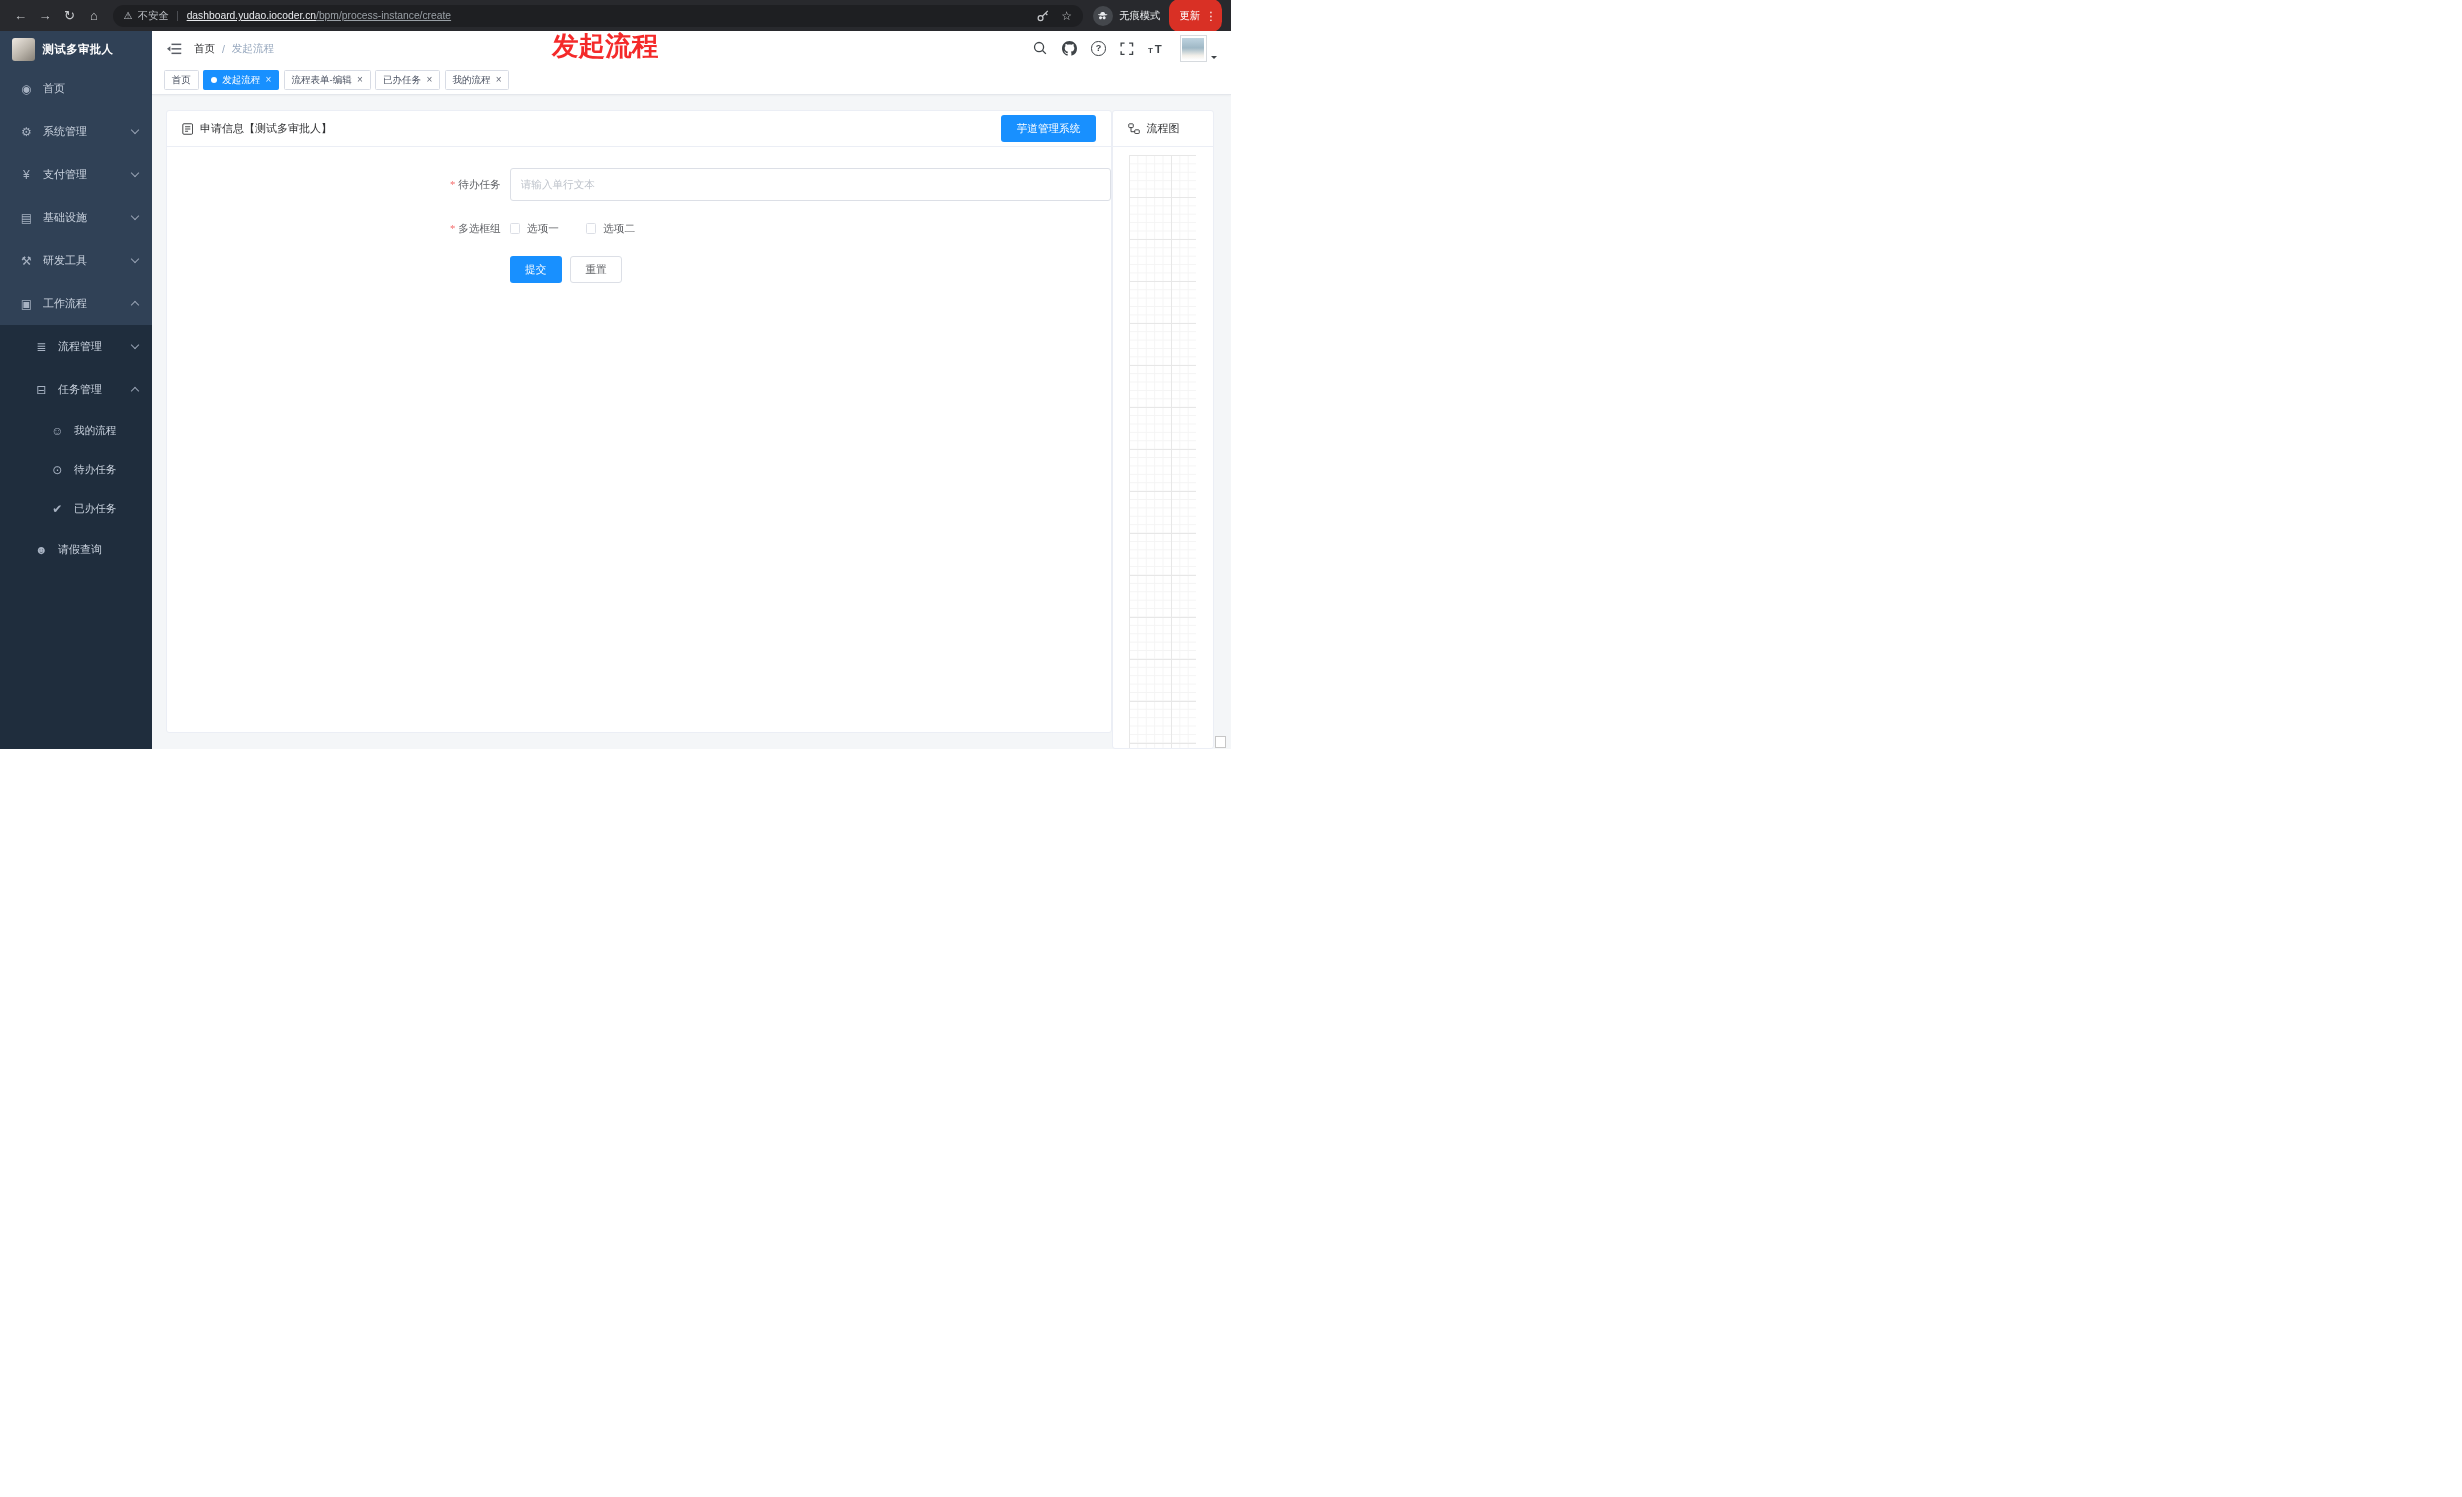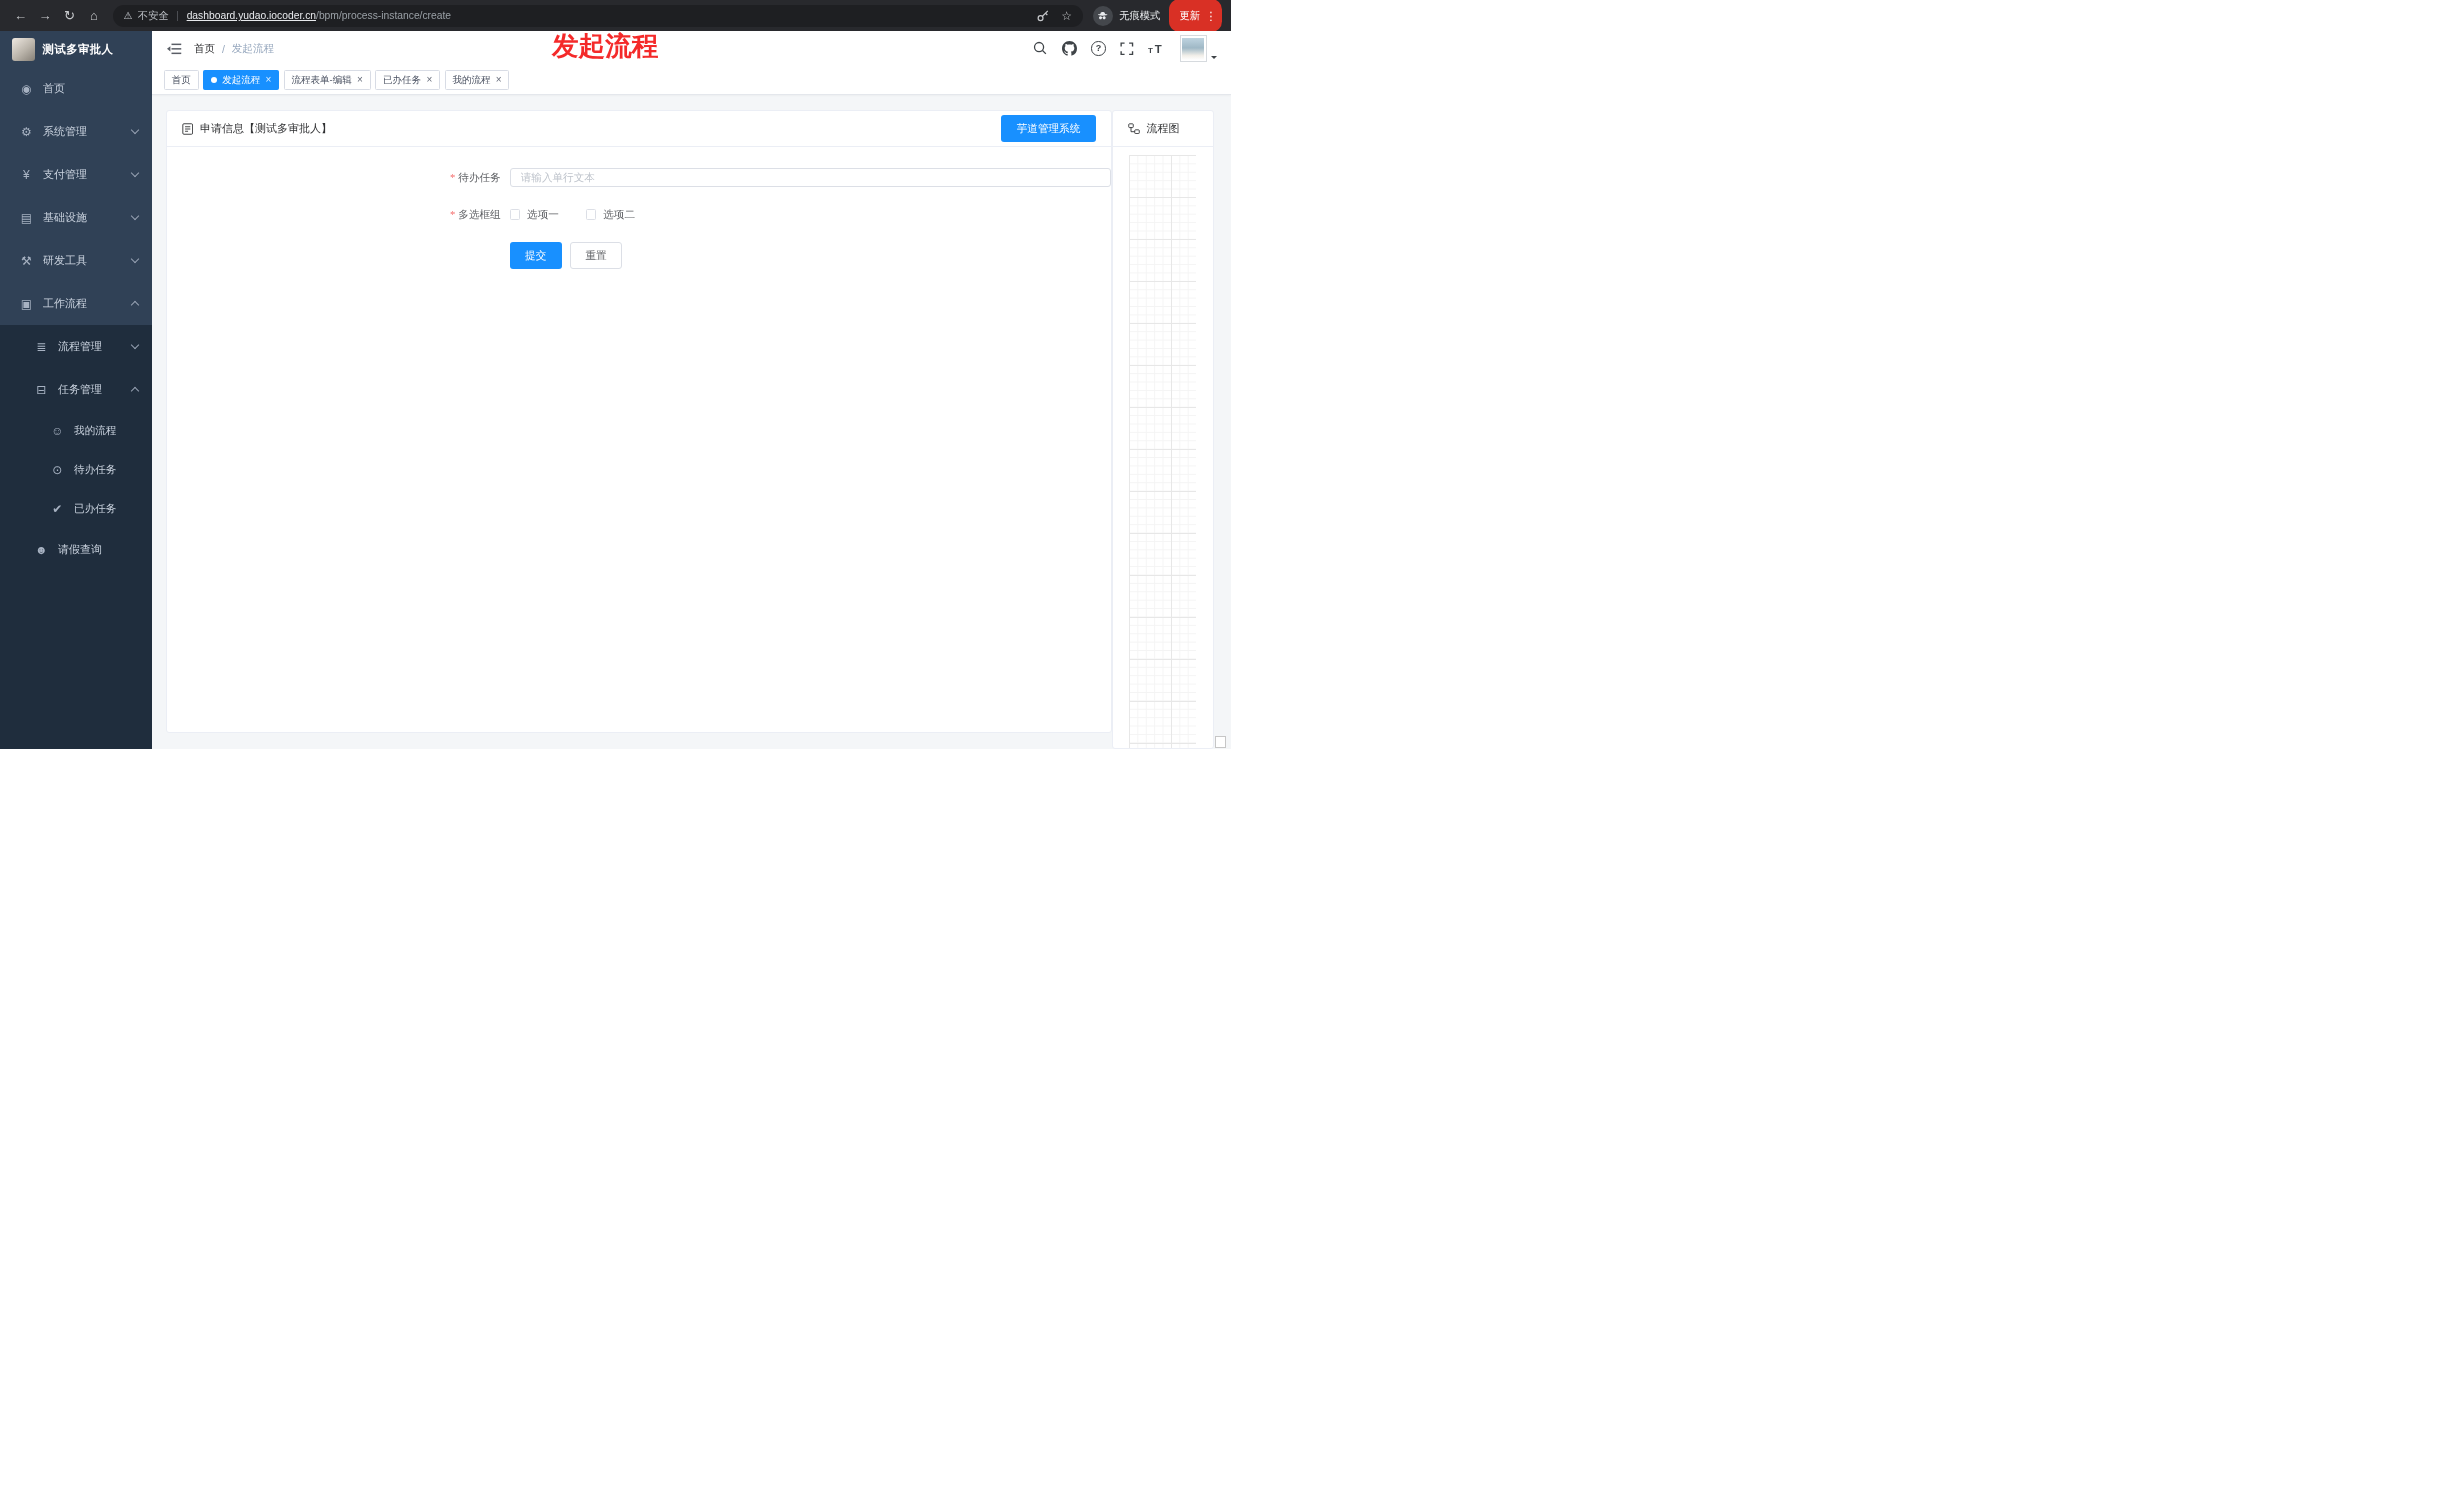--- a/index.html
+++ b/index.html
@@ -7,21 +7,21 @@
   body { font-family:"Liberation Sans","DejaVu Sans",sans-serif; background:#fff; position:relative; }
 
   
   .browser-bar { height:31px; background:#28292d; display:flex; align-items:center; padding:0 9px; gap:1.5px; }
   .nav-btn { width:23px; height:23px; border-radius:50%; display:flex; align-items:center; justify-content:center; color:#c7c9cc; font-size:13px; cursor:pointer; flex-shrink:0; }
   .omnibox { flex:1; height:22px; margin:0 6px; background:#1e1f22; border-radius:11.4px; display:flex; align-items:center; padding:0 10.6px; font-size:10.3px; min-width:0; }
   .sec-chip { display:flex; align-items:center; gap:5.3px; color:#bdc1c6; cursor:pointer; }
   .warn-icon { font-size:10px; color:#bdc1c6; }
   .omni-sep { color:#55585e; margin:0 7.6px; }
   .url-host { color:#e8eaed; white-space:nowrap;text-decoration:underline; }
-  .url-path { color:#9aa0a6; white-space:nowrap; }
+  .url-path { color:#9aa0a6; white-space:nowrap;text-decoration:underline; }
   .omni-right { margin-left:auto; display:flex; align-items:center; gap:11.4px; }
   .star-icon { color:#c7c9cc; font-size:12px; cursor:pointer; }
   .incog-chip { display:flex; align-items:center; gap:6px; margin:0 7.6px 0 3px; cursor:default; }
   .incog-circle { width:20px; height:20px; border-radius:50%; background:#44474c; display:flex; align-items:center; justify-content:center; flex-shrink:0; }
   .incog-label { color:#e8eaed; font-size:10.3px; white-space:nowrap; }
   .update-pill { height:33px; background:#d93025; border-radius:10.6px; color:#fff; display:flex; align-items:center; gap:5.3px; padding:0 5.3px 0 10px; font-size:10.3px; cursor:pointer; white-space:nowrap; }
   .kebab { font-size:11.4px; color:#fff; }
 
   
   .app { display:flex; height:calc(100% - 31px); }
@@ -76,21 +76,21 @@
   .form-card { flex-shrink:0; margin-bottom:16px; }
   .btn { height:27px; border-radius:3px; font-size:10.6px; display:inline-flex; align-items:center; justify-content:center; padding:0 14.4px; cursor:pointer; border:0.8px solid transparent; font-family:inherit; }
   .btn-primary { background:#1890ff; color:#fff; }
   .btn-plain { background:#fff; border-color:#dcdfe6; color:#606266; }
   .select-flow-btn { margin-left:auto; }
   .form-area { padding:21px 0 23px; }
   .form-row { display:flex; align-items:center; margin-bottom:20.5px; }
   .form-row.last { margin-bottom:0; }
   .form-label { width:343px; padding-right:9px; text-align:right; font-size:10.6px; color:#606266; flex-shrink:0; }
   .req { color:#f56c6c; margin-right:3px; }
-  .text-input { width:601px; height:19px; border:0.8px solid #dcdfe6; border-radius:3px; padding:0 10px; font-size:10.6px; color:#606266; outline:none; font-family:inherit; background:#fff; }
+  .text-input { width:601px; height:33px; border:0.8px solid #dcdfe6; border-radius:3px; padding:0 10px; font-size:10.6px; color:#606266; outline:none; font-family:inherit; background:#fff; }
   .text-input::placeholder { color:#bfc4cc; }
   .cb-group { display:flex; align-items:center; gap:27px; }
   .cb-item { display:flex; align-items:center; gap:6.8px; cursor:pointer; }
   .cb-box { width:10.6px; height:10.6px; border:0.8px solid #dcdfe6; border-radius:1.5px; background:#fff; flex-shrink:0; }
   .cb-label { font-size:10.6px; color:#606266; }
   .actions { margin-left:343px; display:flex; gap:8.4px; }
 
   .diagram-card { flex:1; min-height:0; display:flex; flex-direction:column; }
   .canvas { flex:1; min-height:0; margin:7.6px 16.7px 0; position:relative; background-color:#fff;
     background-image:

